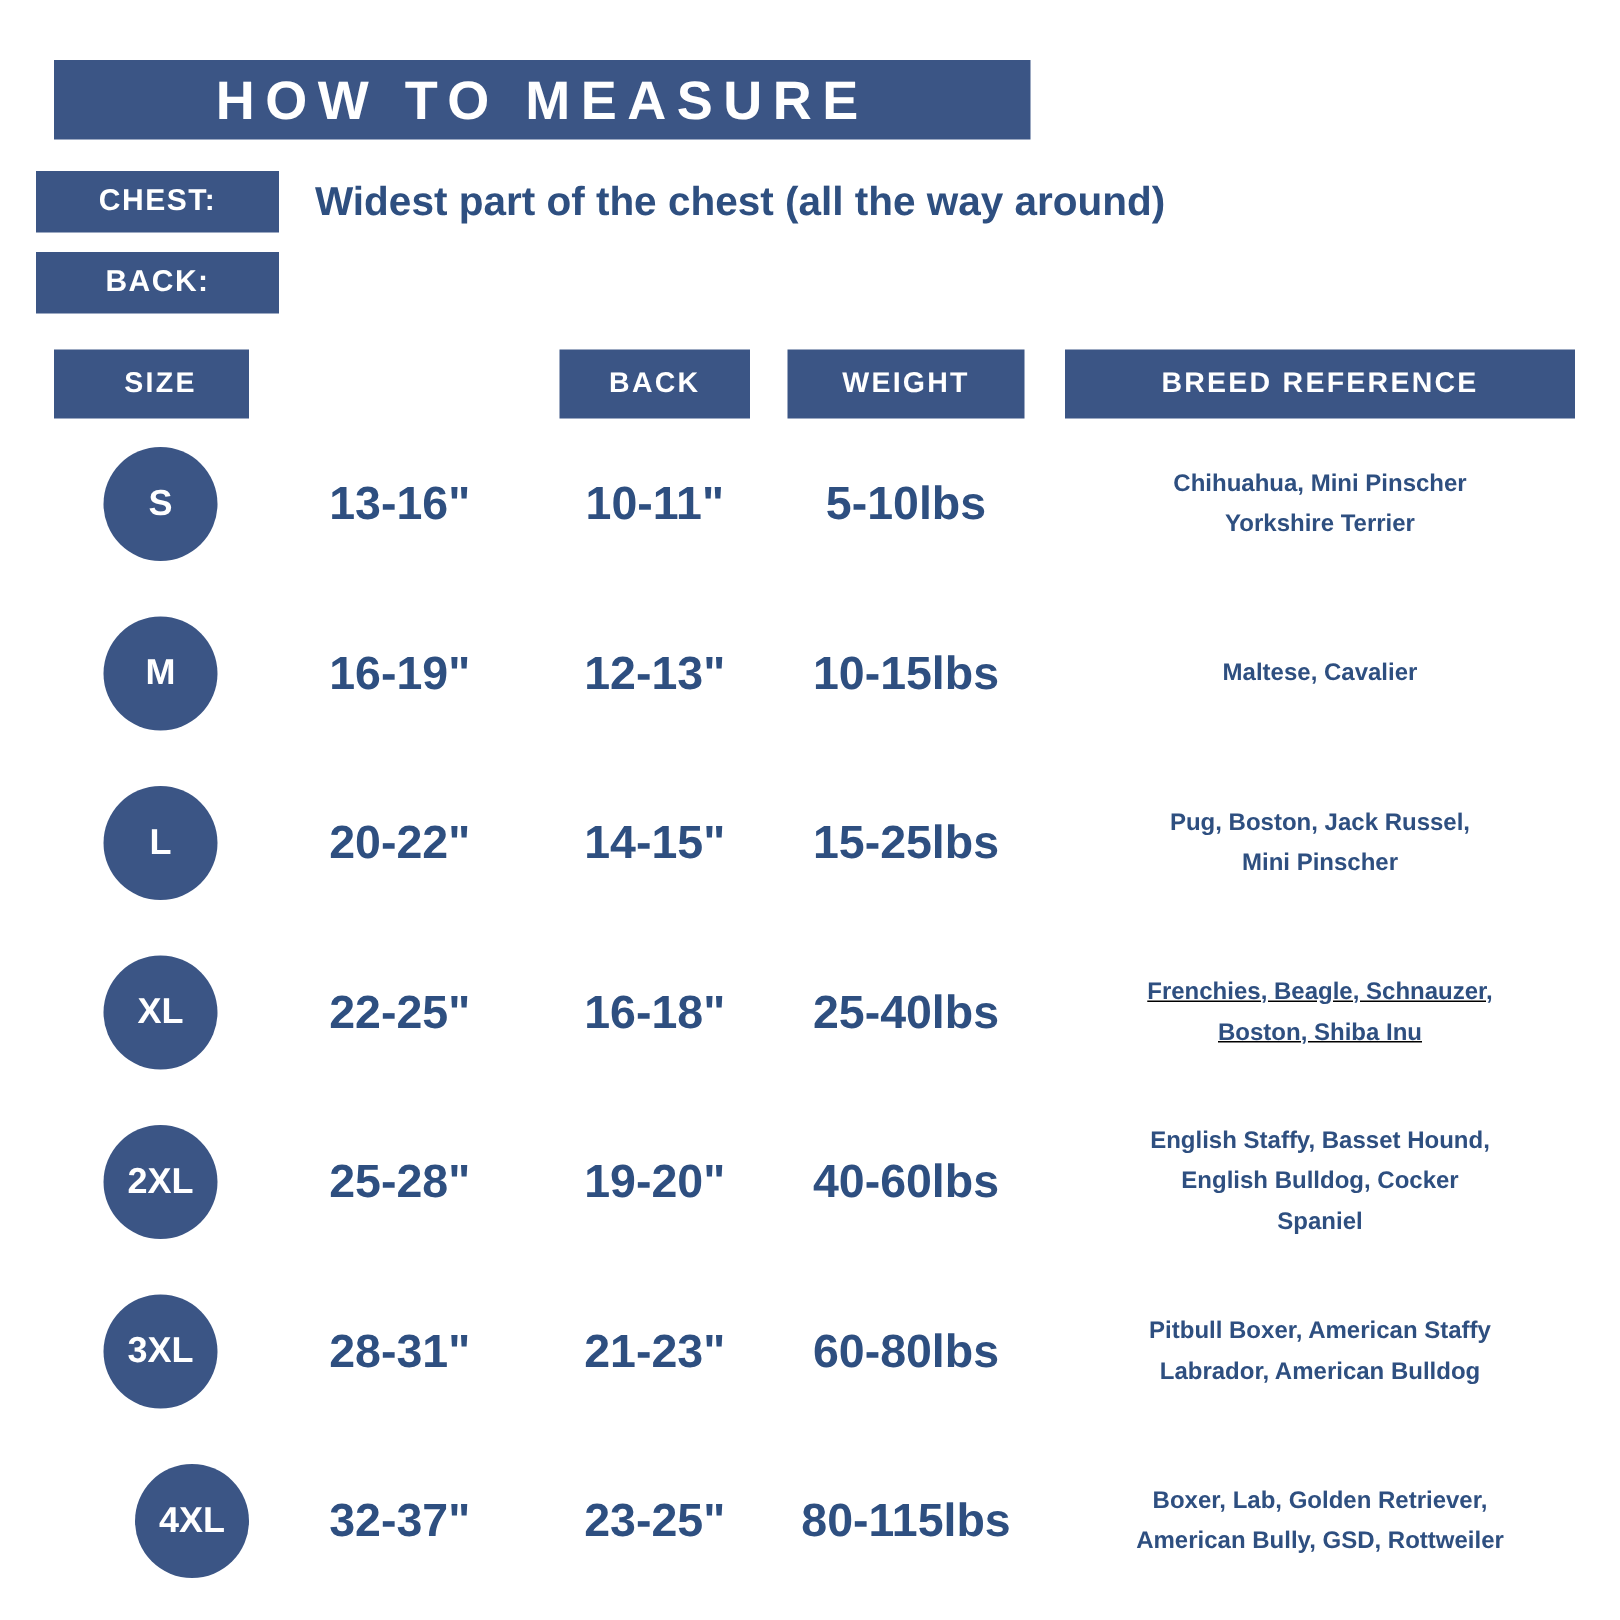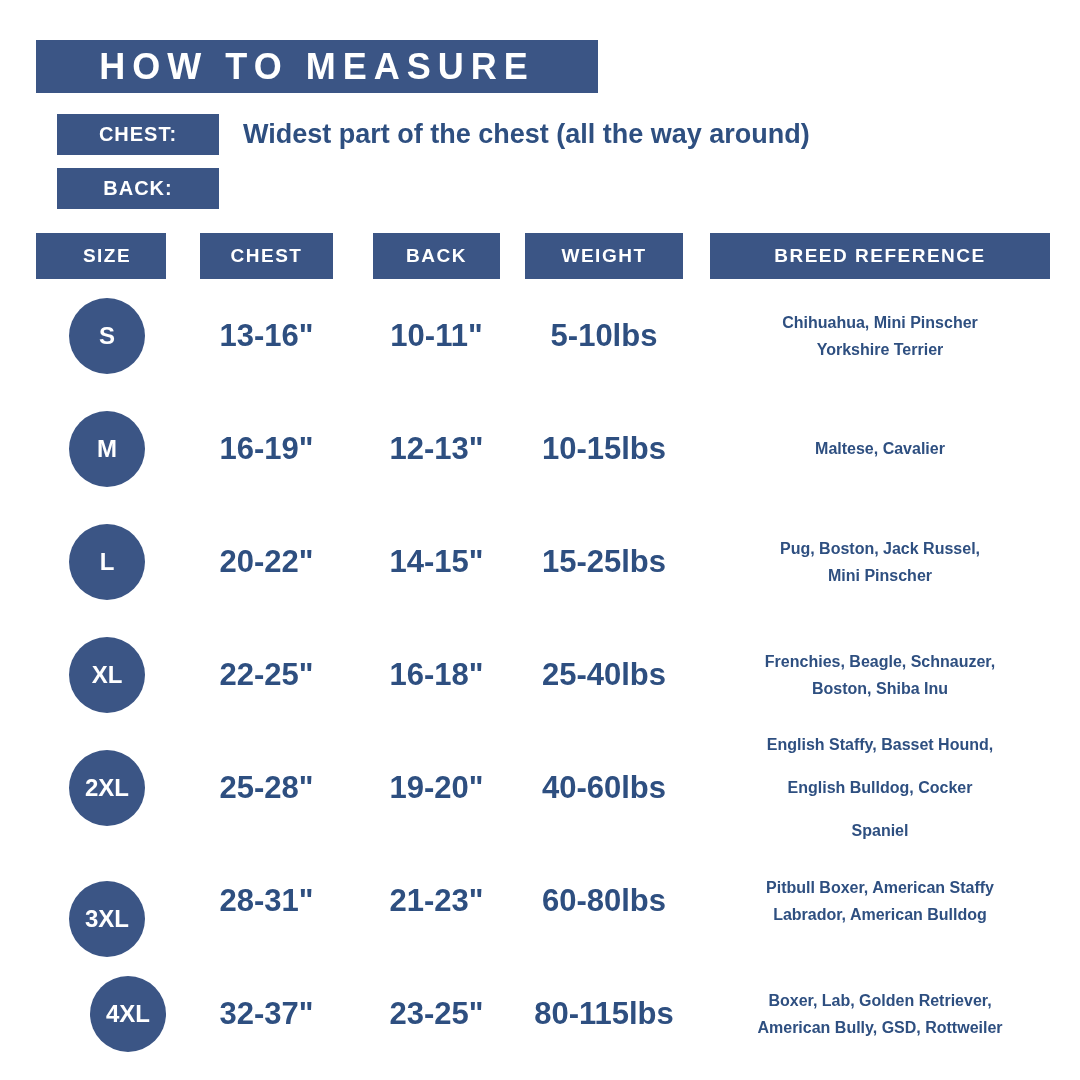--- a/index.html
+++ b/index.html
@@ -13,31 +13,31 @@
     width: 1080px; height: 1080px;
     background: var(--bg);
     font-family: "Liberation Sans", "DejaVu Sans", sans-serif;
     overflow: hidden;
   }
   .page { width: 1080px; height: 1080px; padding-top: 40px; }
 
   
   .title-box {
     margin-left: 36px;
-    width: 562px; height: 53px;
+    width: 651px; height: 53px;
     background: var(--box-navy);
     color: var(--text-white);
     display: flex; align-items: center; justify-content: center;
     font-size: 36px; font-weight: 700; letter-spacing: 7px;
     margin-bottom: 21px;
   }
 
   
   .measure-row {
-    margin-left: 57px;
+    margin-left: 24px;
     display: flex; align-items: center;
     height: 41px; margin-bottom: 13px;
   }
   .label-box {
     width: 162px; height: 41px;
     background: var(--box-navy);
     color: var(--text-white);
     display: flex; align-items: center; justify-content: center;
     font-size: 20px; font-weight: 700; letter-spacing: 1px;
     flex: 0 0 auto;
@@ -99,21 +99,20 @@
     <div class="label-box">CHEST:</div>
     <div class="measure-desc">Widest part of the chest (all the way around)</div>
   </div>
 
   <div class="measure-row">
     <div class="label-box">BACK:</div>
   </div>
 
   <div class="size-table">
     <div class="hdr-box col-1">SIZE</div>
-    <div class="hdr-box col-2">CHEST</div>
     <div class="hdr-box col-3">BACK</div>
     <div class="hdr-box col-4">WEIGHT</div>
     <div class="hdr-box col-5">BREED REFERENCE</div>
 
   <div class="cell col-1" style="grid-row: 2;">
         <div class="size-badge">S</div>
       </div>
       <div class="cell col-2" style="grid-row: 2;">
         <div class="value">13-16"</div>
       </div>
@@ -163,42 +162,42 @@
       </div>
       <div class="cell col-2" style="grid-row: 5;">
         <div class="value">22-25"</div>
       </div>
       <div class="cell col-3" style="grid-row: 5;">
         <div class="value">16-18"</div>
       </div>
       <div class="cell col-4" style="grid-row: 5;">
         <div class="value">25-40lbs</div>
       </div>
-      <div class="cell breed-cell col-5" style="grid-row: 5;">
+      <div class="cell breed-cell col-5" style="grid-row: 5; text-decoration: underline;">
         <div class="breed-line">Frenchies, Beagle, Schnauzer,</div>
         <div class="breed-line">Boston, Shiba Inu</div>
       </div>
       <div class="cell col-1" style="grid-row: 6;">
         <div class="size-badge">2XL</div>
       </div>
       <div class="cell col-2" style="grid-row: 6;">
         <div class="value">25-28"</div>
       </div>
       <div class="cell col-3" style="grid-row: 6;">
         <div class="value">19-20"</div>
       </div>
       <div class="cell col-4" style="grid-row: 6;">
         <div class="value">40-60lbs</div>
       </div>
-      <div class="cell breed-cell col-5" style="grid-row: 6; justify-content: space-between;">
+      <div class="cell breed-cell col-5" style="grid-row: 6;">
         <div class="breed-line">English Staffy, Basset Hound,</div>
         <div class="breed-line">English Bulldog, Cocker</div>
         <div class="breed-line">Spaniel</div>
       </div>
-      <div class="cell col-1" style="grid-row: 7; align-items: flex-end;">
+      <div class="cell col-1" style="grid-row: 7;">
         <div class="size-badge">3XL</div>
       </div>
       <div class="cell col-2" style="grid-row: 7;">
         <div class="value">28-31"</div>
       </div>
       <div class="cell col-3" style="grid-row: 7;">
         <div class="value">21-23"</div>
       </div>
       <div class="cell col-4" style="grid-row: 7;">
         <div class="value">60-80lbs</div>

